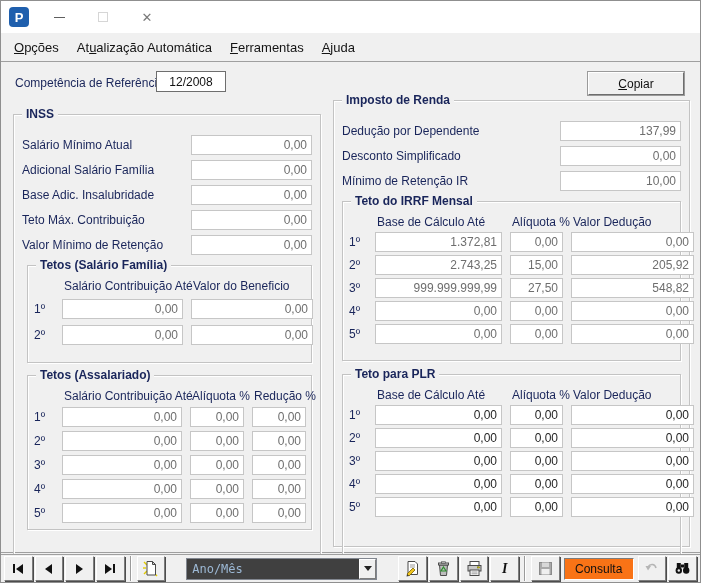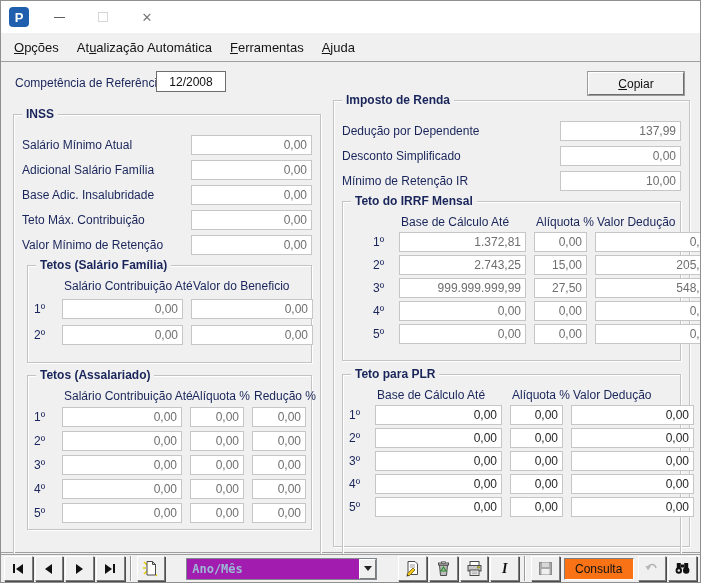--- a/index.html
+++ b/index.html
@@ -40,38 +40,38 @@
   .frow:first-child { margin-top:6px; }
   .flabel { flex:1; color:#19255a; }
   .fin { height:20px; border:1px solid #c6c6c6; background:#fff; text-align:right; padding-right:4px; font-size:12px; font-family:"Liberation Sans",sans-serif; }
   .w121 { width:121px; }
   .vg { color:#6e6e6e; }
   .vd { color:#1f1f1f; }
 
   
   .nest-fam   { margin:10px 8px 0 13px; height:98px; }
   .nest-assal { margin:12px 8px 0 13px; height:155px; }
-  .nest-irrf  { margin:10px 8px 0 8px; height:160px;padding-left:24px; }
+  .nest-irrf  { margin:10px 8px 0 8px; height:160px; }
   .nest-plr   { margin:13px 8px 0 8px; height:184px; }
   .tgrid { display:grid; align-items:center; margin:13px 0 0 6px; }
   .fam-grid   { grid-template-columns:20px 121px 122px; gap:6px 8px; }
   .assal-grid { grid-template-columns:20px 120px 54px 54px; gap:4px 8px; }
   .ir-grid    { grid-template-columns:18px 127px 53px 123px; gap:3px 8px; }
   .thead { color:#19255a; white-space:nowrap; padding-left:2px; }
   .rlabel { color:#19255a; }
 
   
   .toolbar { position:absolute; left:0; right:0; bottom:0; height:28px; background:#f0f0f0; border-top:1px solid #9f9f9f; display:flex; align-items:center; padding:0 2px; }
   .tbtn { width:31px; height:25px; margin:0 1px; background:#f0f0f0; border:1px solid; border-color:#ffffff #7c7c7c #7c7c7c #ffffff; box-shadow:1px 1px 0 #4c4c4c; display:flex; align-items:center; justify-content:center; padding:0; }
   .tsep { width:2px; height:25px; margin:0 4px; border-left:1px solid #9a9a9a; border-right:1px solid #ffffff; }
   .gl { display:flex; align-items:center; gap:1px; }
   .gbar { width:2px; height:9px; background:#111; }
   .tri-l { width:0; height:0; border-top:5px solid transparent; border-bottom:5px solid transparent; border-right:7px solid #111; }
   .tri-r { width:0; height:0; border-top:5px solid transparent; border-bottom:5px solid transparent; border-left:7px solid #111; }
-  .combo { display:flex; align-items:stretch; width:208px; height:22px; margin:0 20px; border:1px solid #828790; background:#a21caf;font-weight:bold; }
+  .combo { display:flex; align-items:stretch; width:208px; height:22px; margin:0 20px; border:1px solid #828790; background:#404040; }
   .combo-text { flex:1; display:flex; align-items:center; padding-left:5px; font-family:"DejaVu Sans Mono", monospace; font-size:12px; color:#9cb8d4; }
   .combo-arrow { width:17px; background:#f0f0f0; border:1px solid; border-color:#ffffff #7c7c7c #7c7c7c #ffffff; display:flex; align-items:center; justify-content:center; padding:0; }
   .arrow-down { width:0; height:0; border-left:4px solid transparent; border-right:4px solid transparent; border-top:5px solid #222; }
   .italic-glyph { font-family:"Liberation Serif", serif; font-style:italic; font-weight:bold; font-size:14px; color:#111; }
   .status-panel { width:76px; height:22px; margin:0 3px; background:#f97316; border:1px solid; border-color:#7c7c7c #ffffff #ffffff #7c7c7c; display:flex; align-items:center; justify-content:center; font-size:12px; color:#111; }
 </style>
 </head>
 <body>
 
 <div class="window">

